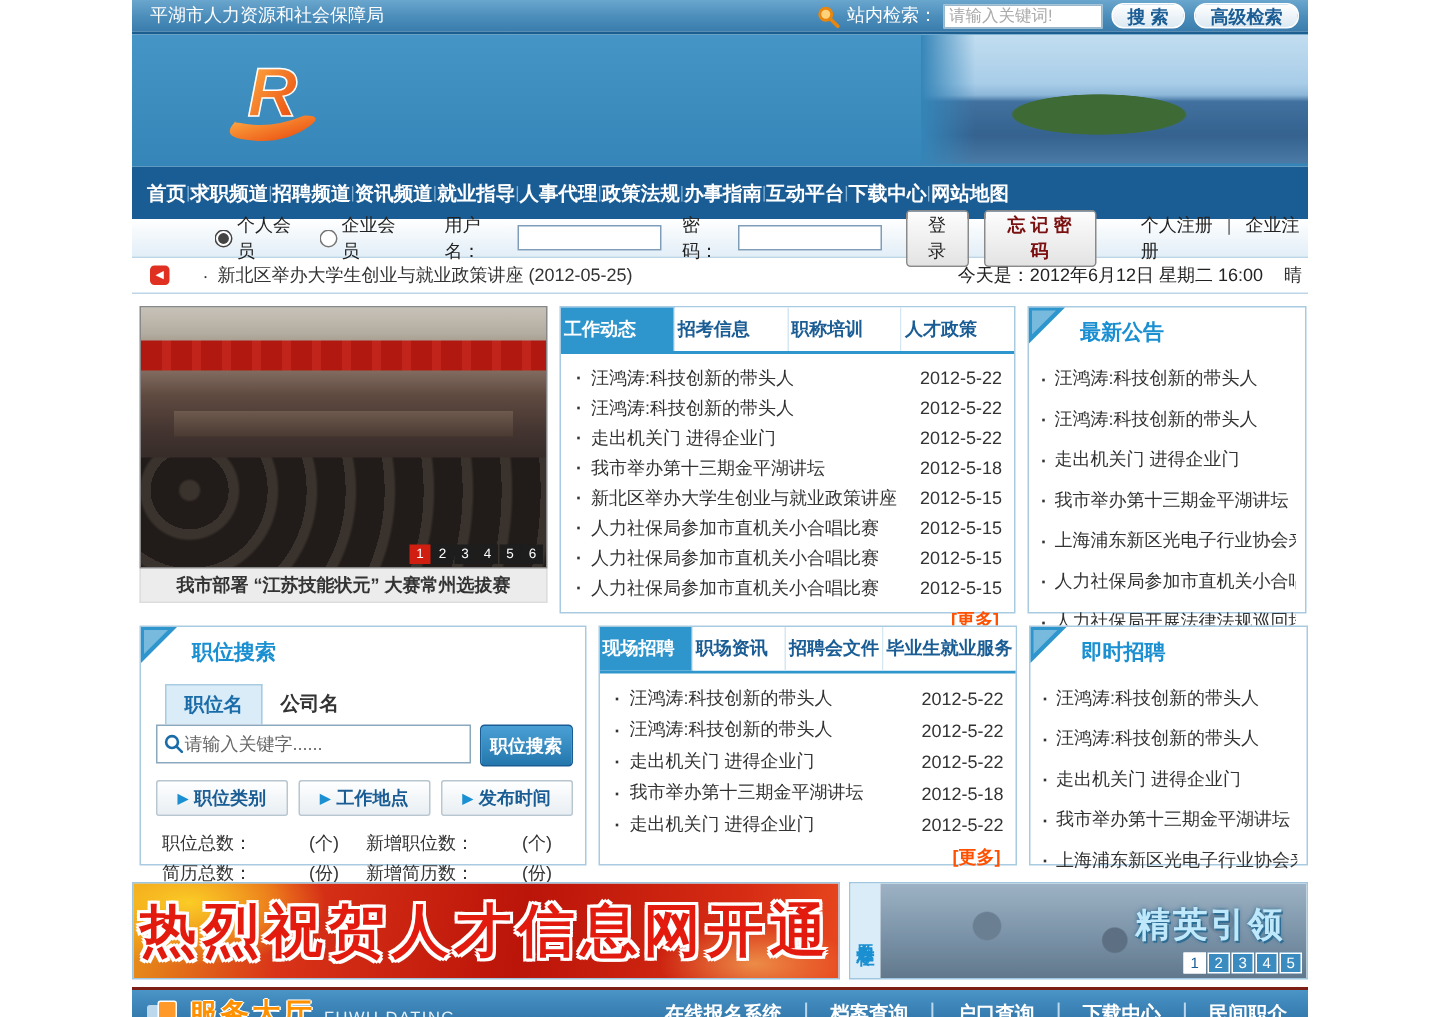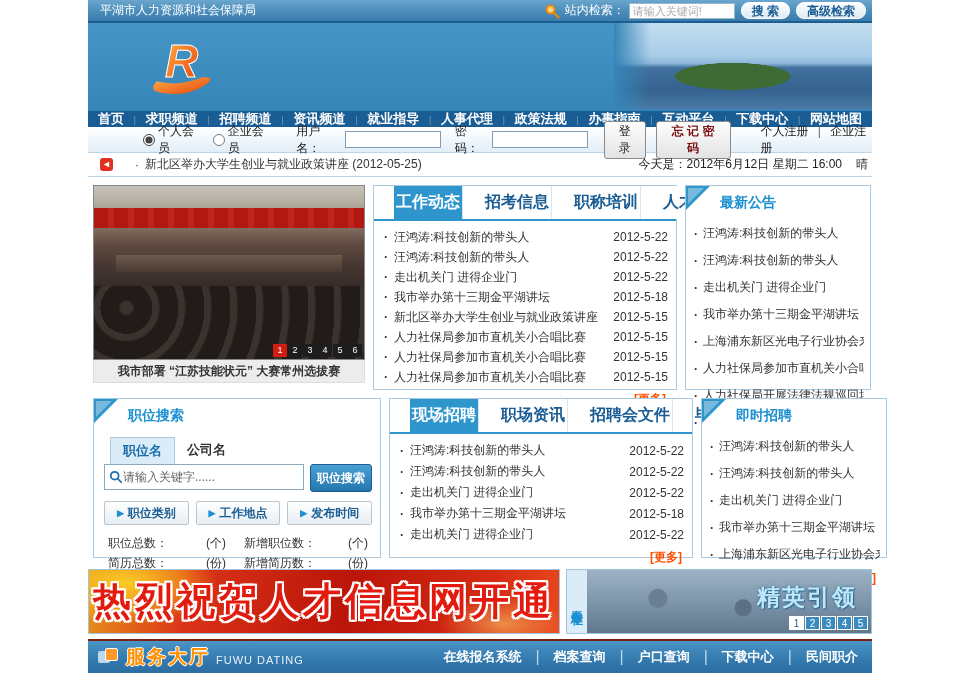--- a/index.html
+++ b/index.html
@@ -25,21 +25,21 @@
   .site-url { font-size:19px; font-weight:bold; letter-spacing:1px; color:#ff9c00; margin-top:2px;
     text-shadow:-1px 0 0 #fff,1px 0 0 #fff,0 -1px 0 #fff,0 1px 0 #fff; }
   .cityscape { position:absolute; right:0; top:0; width:258px; height:86px;
     background:
       linear-gradient(90deg,#3585b8 0%,rgba(53,133,184,0) 14%),
       radial-gradient(ellipse 95px 22px at 46% 62%, #3e6b35 0%, #3e6b35 60%, rgba(62,107,53,0) 62%),
       linear-gradient(180deg,#c2ddf0 0%,#a8cde8 38%,#8cb6d8 47%,#41719f 52%,#35628f 78%,#4a7aa5 100%);
   }
 
   
-  .nav { height:16px; background:#1a5c94; display:flex; align-items:center; justify-content:space-between; padding:0 10px;font-family:Liberation Serif, serif; }
+  .nav { height:35px; background:#1a5c94; display:flex; align-items:center; padding:0 10px; }
   .nav a { color:#fff; font-size:13px; font-weight:bold; text-decoration:none; white-space:nowrap; }
   .nav .sep { color:#7fb0d4; font-size:11px; }
 
   
   .loginrow { height:26px; background:linear-gradient(180deg,#ffffff,#e2eef7); border-bottom:1px solid #bcd6e8; display:flex; align-items:center; font-size:12px; color:#222; padding-left:55px; }
   .loginrow label { margin-right:10px; display:flex; align-items:center; gap:3px; }
   .loginrow input[type=radio] { width:12px; height:12px; accent-color:#444; }
   .lg-label { margin-left:14px; margin-right:3px; }
   .lg-input { width:96px; height:17px; border:1px solid #7f9db9; font-size:11px; }
   .btn-login { margin-left:16px; padding:1px 7px; font-size:12px; background:linear-gradient(180deg,#fdfdfd,#e3e3e3); border:1px solid #8a8a8a; border-radius:3px; color:#222; cursor:pointer; }
@@ -71,21 +71,21 @@
     background:repeating-radial-gradient(circle at 12% 30%, #3a322c 0 6px, #211c19 8px 26px); }
   .photo-pager { position:absolute; right:2px; bottom:2px; display:flex; gap:1px; }
   .photo-pager span { width:14px; height:13px; background:#1d1d1d; color:#fff; font-size:9px; line-height:13px; text-align:center; cursor:pointer; }
   .photo-pager span.active { background:#d01f10; }
   .photo-caption { width:272px; height:23px; background:#ececec; border:1px solid #ddd; border-top:none; font-size:12px; font-weight:bold; color:#333; text-align:center; line-height:22px; }
 
   
   .newsbox { width:304px; height:205px; display:flex; flex-direction:column; }
   .newsbox.short { height:160px; }
   .tabs { display:flex; border-bottom:2px solid #2e96cc; }
-  .tab { flex:1; text-align:left; font-size:16px; font-weight:bold; color:#1a5c94; padding:6px 2px; background:#fff; border-right:1px solid #d5e7f2; cursor:pointer; white-space:nowrap;margin-left:20px; }
+  .tab { flex:1; text-align:left; font-size:12px; font-weight:bold; color:#1a5c94; padding:6px 2px; background:#fff; border-right:1px solid #d5e7f2; cursor:pointer; white-space:nowrap; }
   .tab:last-child { border-right:none; }
   .tab.active { background:#2e96cc; color:#fff; }
   .nlist { padding:6px 8px 2px 8px; flex:1; }
   .nrow { display:flex; align-items:center; height:20px; font-size:12px; color:#333; cursor:pointer; }
   .newsbox.short .nrow { height:21px; }
   .nrow::before { content:"·"; font-weight:bold; margin:0 6px 0 2px; color:#333; }
   .ntitle { flex:1; white-space:nowrap; overflow:hidden; text-overflow:ellipsis; }
   .ndate { margin-left:6px; color:#333; }
   .more { text-align:right; padding:0 10px 4px 0; }
   .more a { color:#ff5000; font-size:12px; font-weight:bold; text-decoration:none; }

